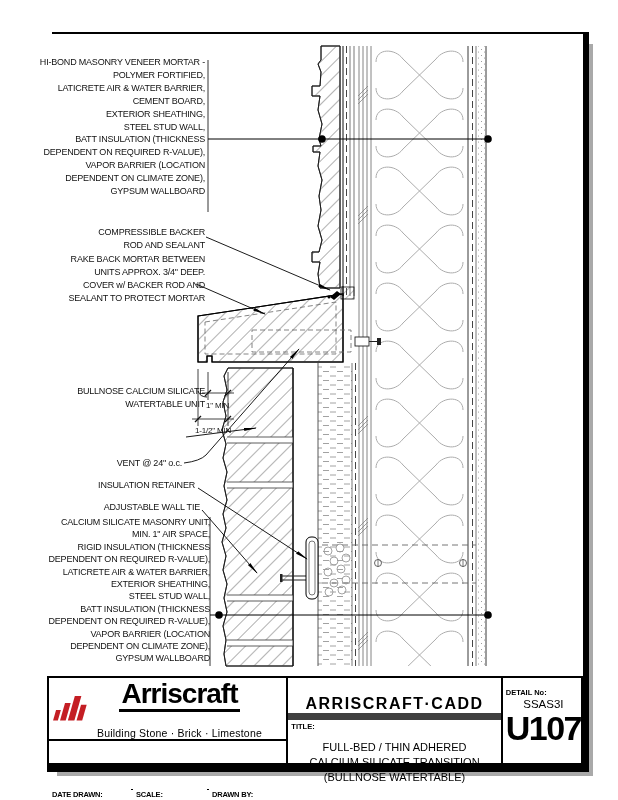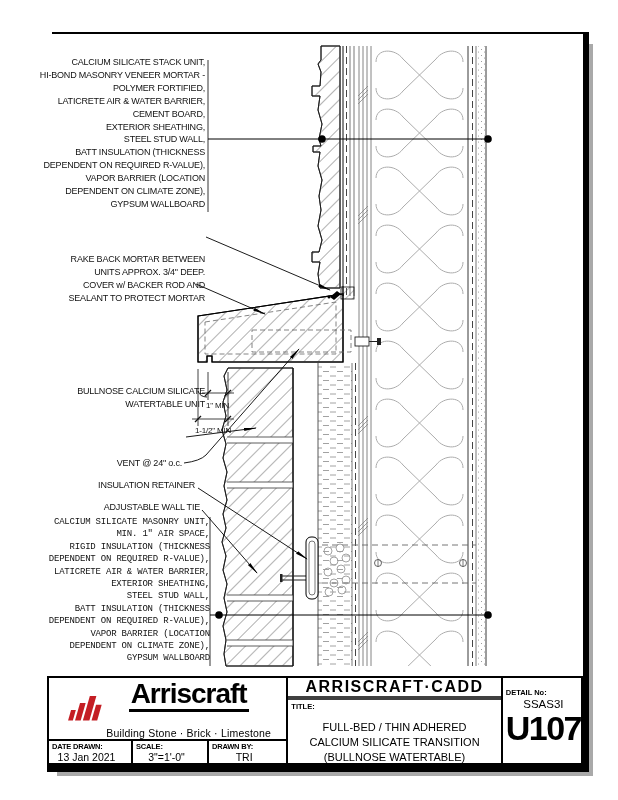--- a/index.html
+++ b/index.html
@@ -10,40 +10,40 @@
   .frame-right{position:absolute;left:583px;top:32px;width:6px;height:740px;background:#000;}
   .frame-bottom{position:absolute;left:47px;top:764px;width:542px;height:8px;background:#000;}
   .shadow-right{position:absolute;left:589px;top:44px;width:4px;height:732px;background:#a9a9a9;}
   .shadow-bottom{position:absolute;left:57px;top:772px;width:536px;height:4px;background:#a9a9a9;}
 
   svg.drawing{position:absolute;left:0;top:0;}
 
   
   .callout{position:absolute;text-align:right;font-size:9px;line-height:12.9px;
            letter-spacing:-0.2px;white-space:nowrap;color:#111;}
-  .callout.tight{line-height:12.4px;font-family:Liberation Mono, monospace;}
+  .callout.tight{line-height:12.4px;}
   .dim-label{position:absolute;font-size:8px;letter-spacing:-0.2px;color:#111;white-space:nowrap;}
 
   
   .titleblock{position:absolute;left:47px;top:676px;width:536px;height:89px;
               border:2px solid #000;box-sizing:border-box;display:flex;background:#fff;}
   .tb-left{width:240px;box-sizing:border-box;border-right:2px solid #000;display:flex;flex-direction:column;}
-  .tb-logo{flex:1;display:flex;align-items:center;justify-content:center;gap:2px;padding-top:2px;}
+  .tb-logo{flex:1;display:flex;align-items:center;gap:8px;padding-top:2px;}
   .logo-text{display:flex;flex-direction:column;align-items:center;}
   .logo-name{font-size:28px;font-weight:bold;letter-spacing:-1px;line-height:28px;
              border-bottom:3px solid #000;padding:0 2px 1px 2px;}
   .logo-tagline{font-size:10.5px;letter-spacing:0.2px;margin-top:15px;}
   .tb-fields{height:24px;border-top:2px solid #000;display:flex;}
-  .tb-cell{box-sizing:border-box;padding:1px 10px 0 3px;}
+  .tb-cell{box-sizing:border-box;padding:1px 10px 0 3px;margin-top:48px;}
   .tb-cell + .tb-cell{border-left:2px solid #000;}
   .tb-cell .lbl{font-size:7.5px;font-weight:bold;letter-spacing:-0.2px;}
   .tb-cell .val{font-size:10.5px;text-align:center;margin-top:0px;}
   .tb-mid{width:215px;box-sizing:border-box;border-right:2px solid #000;display:flex;flex-direction:column;}
-  .tb-cadd{height:24px;border-bottom:4px solid #404040;display:flex;align-items:center;justify-content:center;
-           font-size:16px;font-weight:bold;letter-spacing:1.5px;}
+  .tb-cadd{height:24px;border-bottom:7px solid #404040;display:flex;align-items:center;justify-content:center;
+           font-size:16px;font-weight:bold;letter-spacing:1.5px;margin-top:17px;}
   .tb-title{position:relative;flex:1;}
   .tb-title .lbl{position:absolute;left:3px;top:2px;font-size:7.5px;font-weight:bold;}
   .tb-title .lines{text-align:center;font-size:11px;line-height:15px;padding-top:20px;}
   .tb-right{flex:1;box-sizing:border-box;padding:10px 0 0 3px;display:flex;flex-direction:column;}
   .tb-right .lbl{font-size:7.5px;font-weight:bold;}
   .detail-code{font-size:11.5px;text-align:center;margin-top:1px;}
   .detail-number{font-size:34px;font-weight:bold;text-align:left;letter-spacing:-1.5px;line-height:36px;}
 </style>
 </head>
 <body>
@@ -229,32 +229,35 @@
       <path d="M196,284 L265,314" marker-end="url(#arrow)"></path>
       <path d="M207,397 Q200,397 198,391"></path>
       <path d="M186,437 L256,428" marker-end="url(#arrow)"></path>
       <path d="M184,463 Q200,461 206,455 L299,349" marker-end="url(#arrow)"></path>
       <path d="M198,488 L307,559" marker-end="url(#arrow)"></path>
       <path d="M202,510 L257,573" marker-end="url(#arrow)"></path>
     </g>
   </svg>
 
   <div class="callout" style="right:413px;top:56px;">
-      <div>CALCIUM SILICATE STACK UNIT,</div>
       <div>HI-BOND MASONRY VENEER MORTAR -</div>
       <div>POLYMER FORTIFIED,</div>
       <div>LATICRETE AIR &amp; WATER BARRIER,</div>
       <div>CEMENT BOARD,</div>
       <div>EXTERIOR SHEATHING,</div>
       <div>STEEL STUD WALL,</div>
       <div>BATT INSULATION (THICKNESS</div>
       <div>DEPENDENT ON REQUIRED R-VALUE),</div>
       <div>VAPOR BARRIER (LOCATION</div>
       <div>DEPENDENT ON CLIMATE ZONE),</div>
       <div>GYPSUM WALLBOARD</div>
+    </div>
+  <div class="callout" style="right:413px;top:226px;">
+      <div>COMPRESSIBLE BACKER</div>
+      <div>ROD AND SEALANT</div>
     </div>
   <div class="callout" style="right:413px;top:253px;">
       <div>RAKE BACK MORTAR BETWEEN</div>
       <div>UNITS APPROX. 3/4" DEEP.</div>
       <div>COVER w/ BACKER ROD AND</div>
       <div>SEALANT TO PROTECT MORTAR</div>
     </div>
   <div class="callout" style="right:413px;top:385px;">
       <div>BULLNOSE CALCIUM SILICATE</div>
       <div>WATERTABLE UNIT</div>

